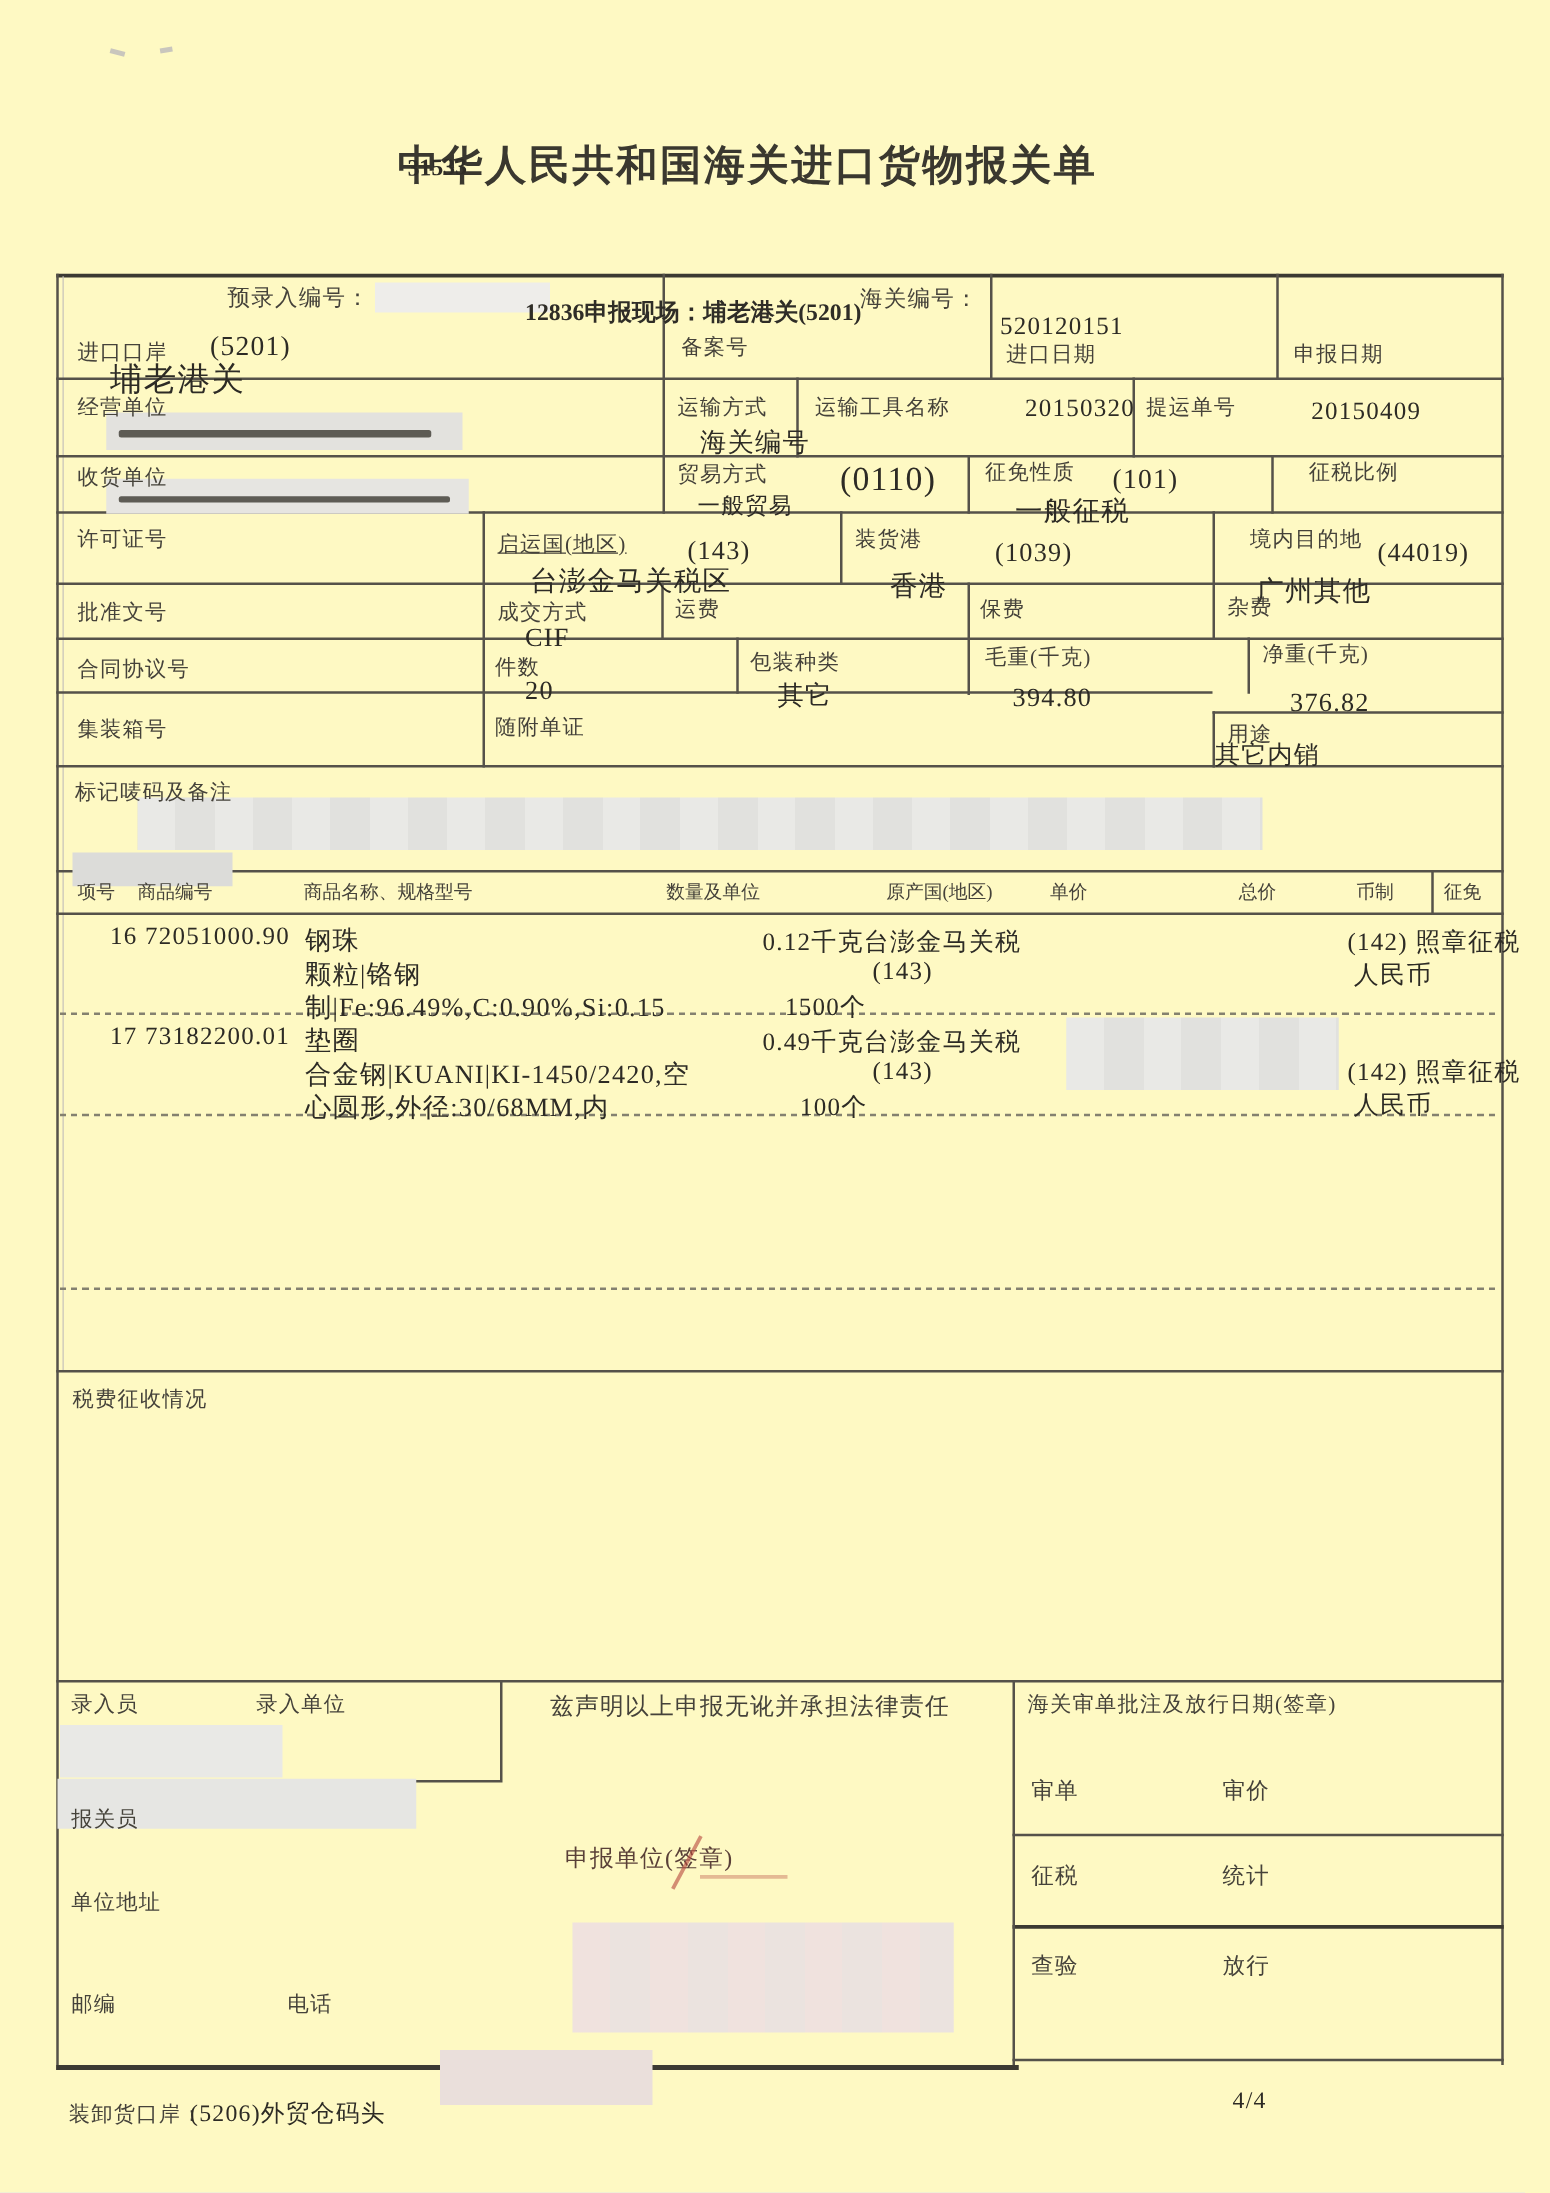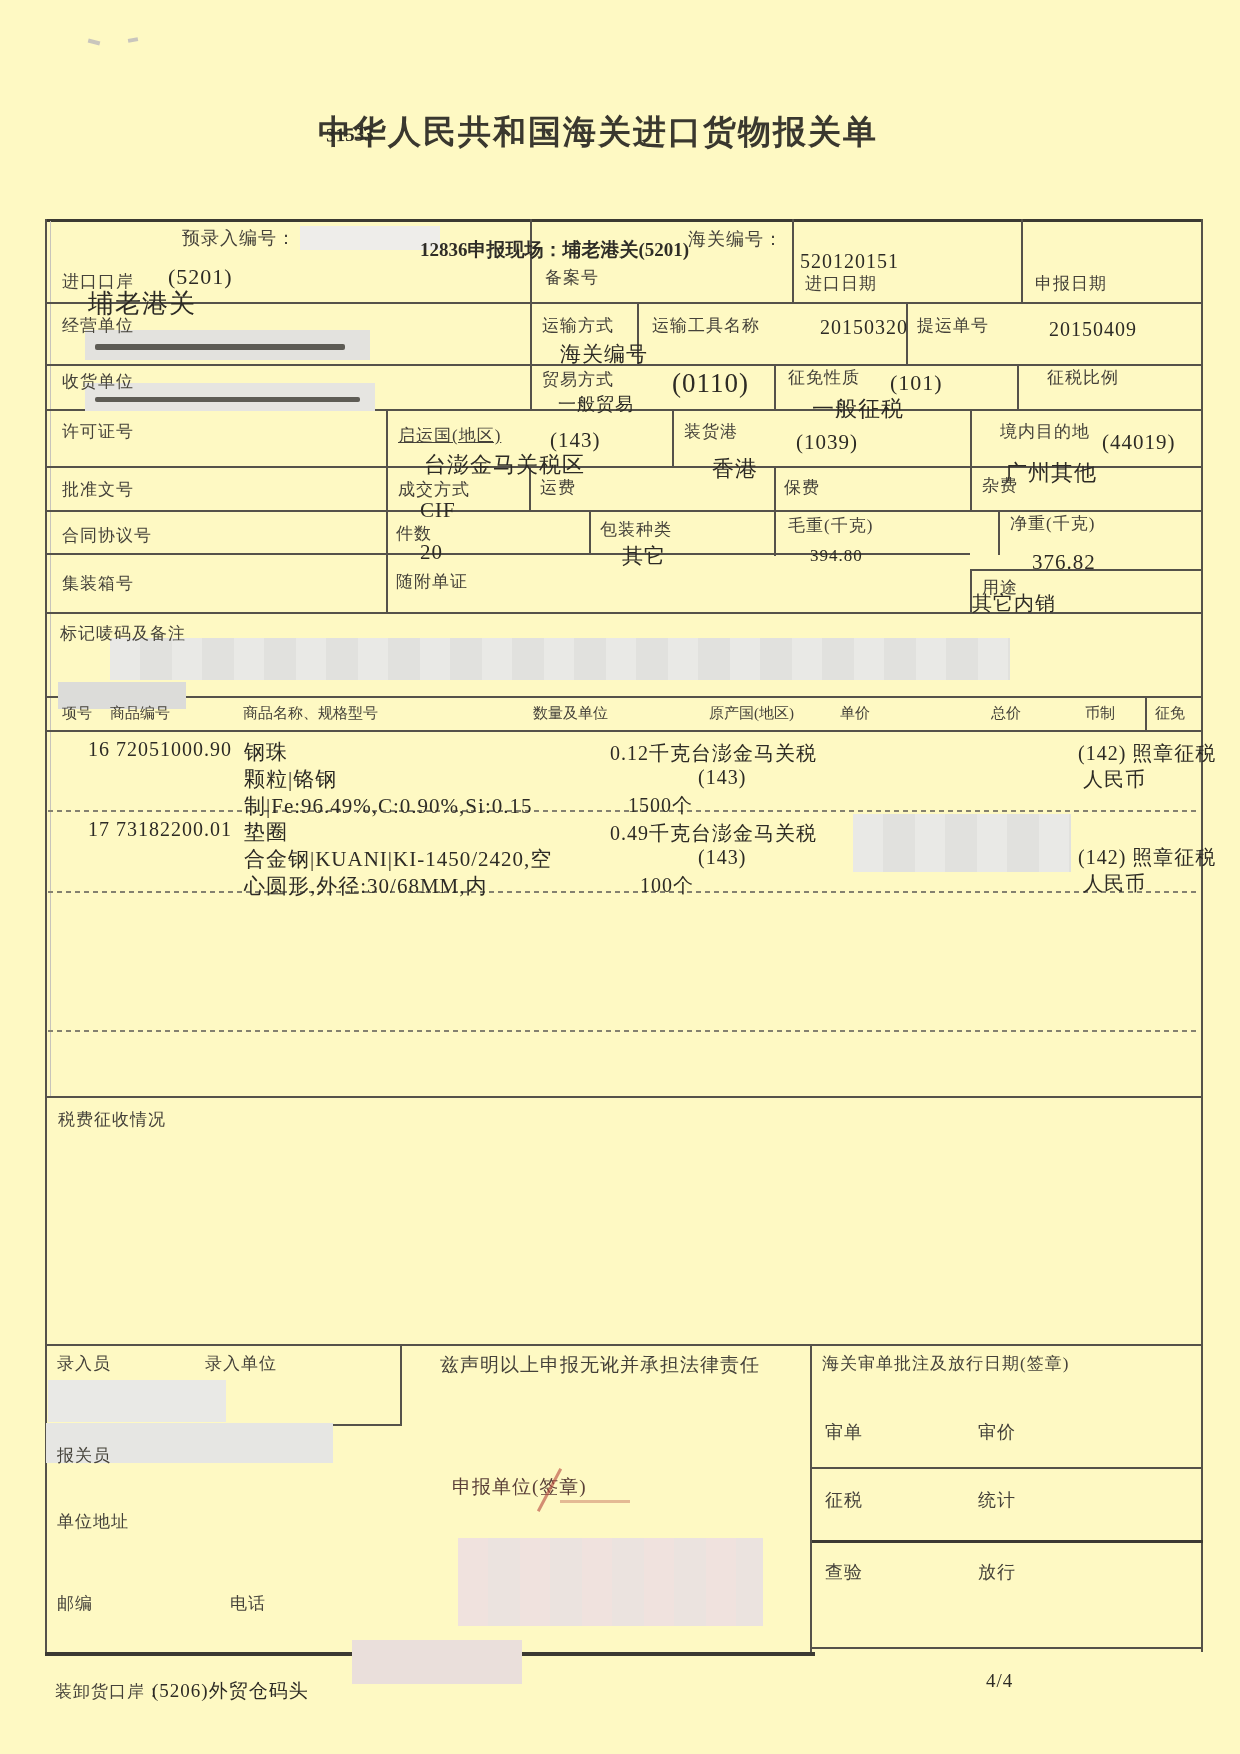--- a/index.html
+++ b/index.html
@@ -131,21 +131,21 @@
   <div class="lbl txt" style="left:540px;top:476px;">运费</div>
   <div class="lbl txt" style="left:784px;top:476px;">保费</div>
   <div class="lbl txt" style="left:982px;top:474px;">杂费</div>
 
   <div class="lbl txt" style="left:62px;top:524px;">合同协议号</div>
   <div class="lbl txt" style="left:396px;top:522px;text-align:center;">件数</div>
   <div class="val txt" style="left:420px;top:540px;font-size:21px;">20</div>
   <div class="lbl txt" style="left:600px;top:518px;">包装种类</div>
   <div class="val txt" style="left:622px;top:542px;font-size:21px;">其它</div>
   <div class="lbl txt" style="left:788px;top:514px;">毛重(千克)</div>
-  <div class="val txt" style="left:810px;top:546px;font-size:17px;">394.80</div>
+  <div class="val txt" style="left:810px;top:546px;font-size:21px;">394.80</div>
   <div class="lbl txt" style="left:1010px;top:512px;">净重(千克)</div>
   <div class="val txt" style="left:1032px;top:550px;font-size:21px;">376.82</div>
 
   <div class="lbl txt" style="left:62px;top:572px;">集装箱号</div>
   <div class="lbl txt" style="left:396px;top:570px;">随附单证</div>
   <div class="lbl txt" style="left:982px;top:576px;">用途</div>
   <div class="val txt" style="left:972px;top:590px;">其它内销</div>
 
   <div class="lbl txt" style="left:60px;top:622px;">标记唛码及备注</div>
   <div class="blur px-g" style="left:110px;top:638px;width:900px;height:42px;"></div>

